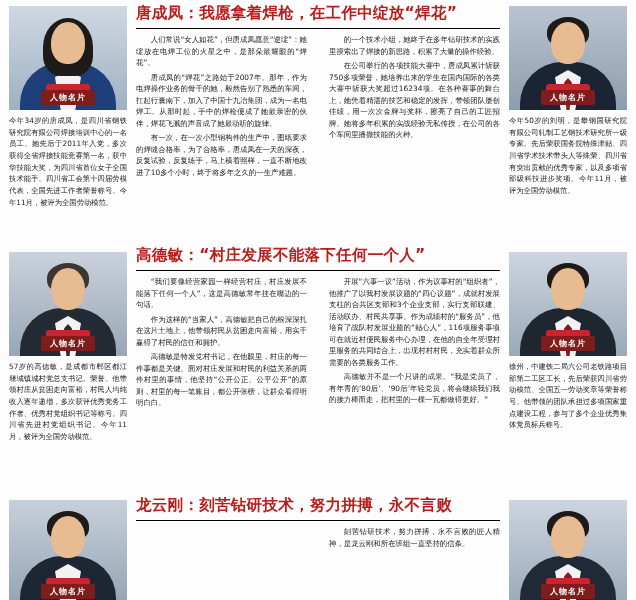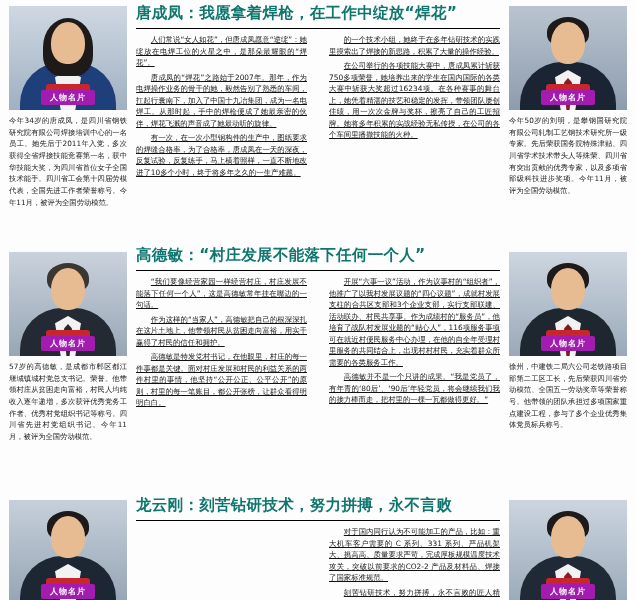--- a/index.html
+++ b/index.html
@@ -24,32 +24,31 @@
   
   .article {
     position: absolute;
     box-sizing: border-box;
   }
   .headline {
     font-family: "DejaVu Sans", sans-serif;
     font-weight: bold;
     font-size: 15.5px;
     letter-spacing: 0.3px;
-    color: #0f766e;
+    color: #b91c1c;
     line-height: 1.25;
     padding-bottom: 3px;
   }
   .rule {
     border-top: 1px solid #000;
     margin: 2px 0 5px 0;
   }
   .cols {
     display: flex;
     gap: 22px;
-    text-decoration: underline;
   }
   .col {
     flex: 1 1 0;
     font-size: 7.4px;
     line-height: 1.55;
     text-align: justify;
     color: #1a1a1a;
     font-family: "DejaVu Sans", sans-serif;
   }
   .col p {
@@ -71,21 +70,21 @@
   }
   .photo .bg {
     position: absolute;
     inset: 0;
   }
   .badge {
     position: absolute;
     left: 50%;
     transform: translateX(-50%);
     bottom: 5px;
-    background: #a21caf;
+    background: #7f1d1d;
     color: #fff;
     font-family: "DejaVu Sans", sans-serif;
     font-size: 8px;
     font-weight: bold;
     padding: 2px 9px;
     border-radius: 2px;
     white-space: nowrap;
     letter-spacing: 1px;
   }
   .caption {
@@ -250,21 +249,20 @@
     <div class="caption">徐州，中建铁二局六公司老铁路项目部第二工区工长，先后荣获四川省劳动模范、全国五一劳动奖章等荣誉称号。他带领的团队承担过多项国家重点建设工程，参与了多个企业优秀集体党员标兵称号。</div>
   </div>
 
   <div class="article" style="left:136px; top:496px; width:364px;">
     <div class="headline">龙云刚：刻苦钻研技术，努力拼搏，永不言败</div>
     <div class="rule"></div>
     <div class="cols">
       <div class="col">
       </div>
       <div class="col">
-        <p>对于国内同行认为不可能加工的产品，比如：重大机车客户需要的 C 系列、331 系列、严品机架大、挑高高、质量要求严苛，完成厚板规模温度技术攻关，突破以前要求的CO2-2 产品及材料品、焊接了国家标准规范。</p>
         <p>刻苦钻研技术，努力拼搏，永不言败的匠人精神，是龙云刚和所在班组一直坚持的信条。</p>
       </div>
     </div>
   </div>
 
   <div class="card" style="left:9px; top:500px;">
     <div class="photo">
       <div class="pbg bg" style="background:linear-gradient(#c6d0da,#95a4b4);"></div>
       <div class="pbody" style="background:#1c2733;"></div>
       <div class="pshirt"></div>

